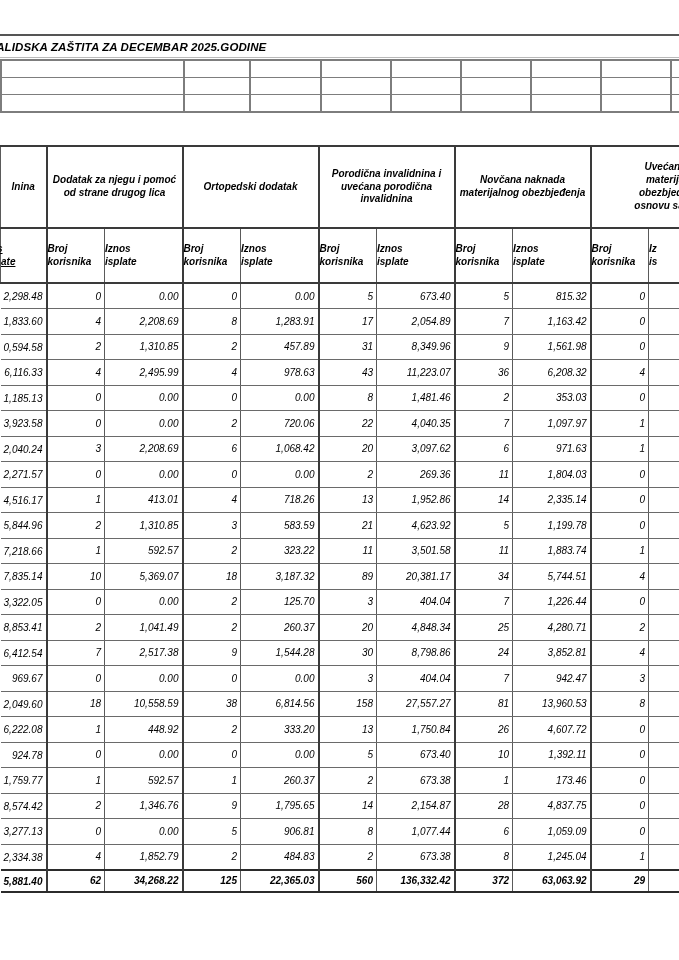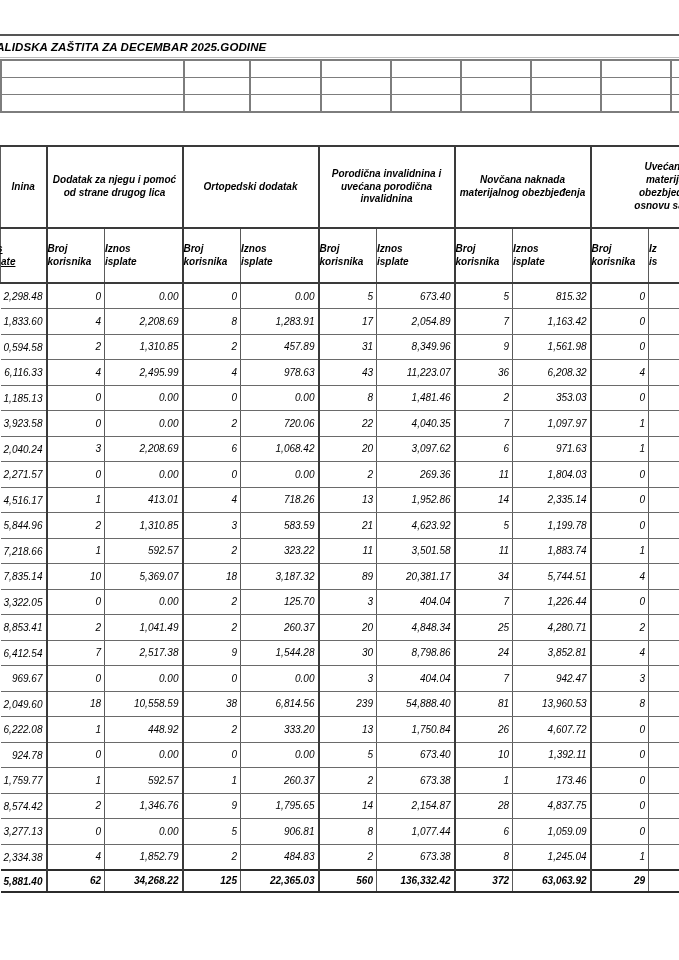--- a/index.html
+++ b/index.html
@@ -509,22 +509,22 @@
         <td class="clip-right"></td>
       </tr>
       <tr>
         <td class="grp-edge-r clip-left">
           <span>2,049.60</span>
         </td>
         <td>18</td>
         <td class="grp-edge-r">10,558.59</td>
         <td>38</td>
         <td class="grp-edge-r">6,814.56</td>
-        <td>239</td>
-        <td class="grp-edge-r">54,888.40</td>
+        <td>158</td>
+        <td class="grp-edge-r">27,557.27</td>
         <td>81</td>
         <td class="grp-edge-r">13,960.53</td>
         <td>8</td>
         <td class="clip-right"></td>
       </tr>
       <tr>
         <td class="grp-edge-r clip-left">
           <span>6,222.08</span>
         </td>
         <td>1</td>

